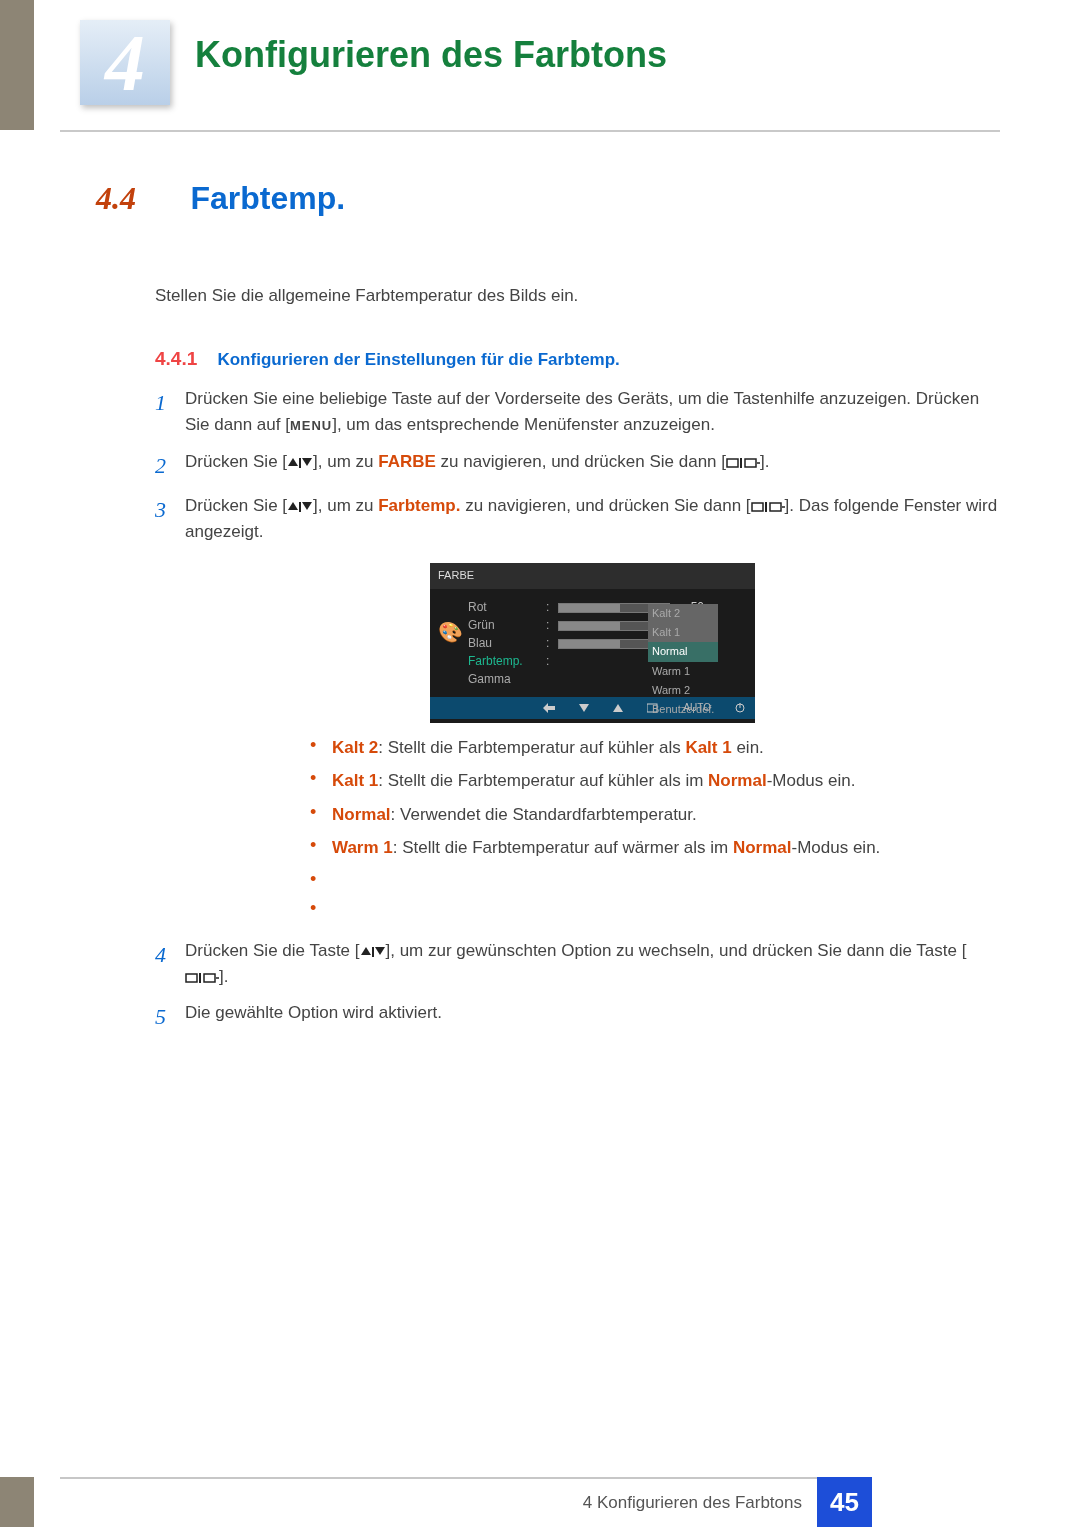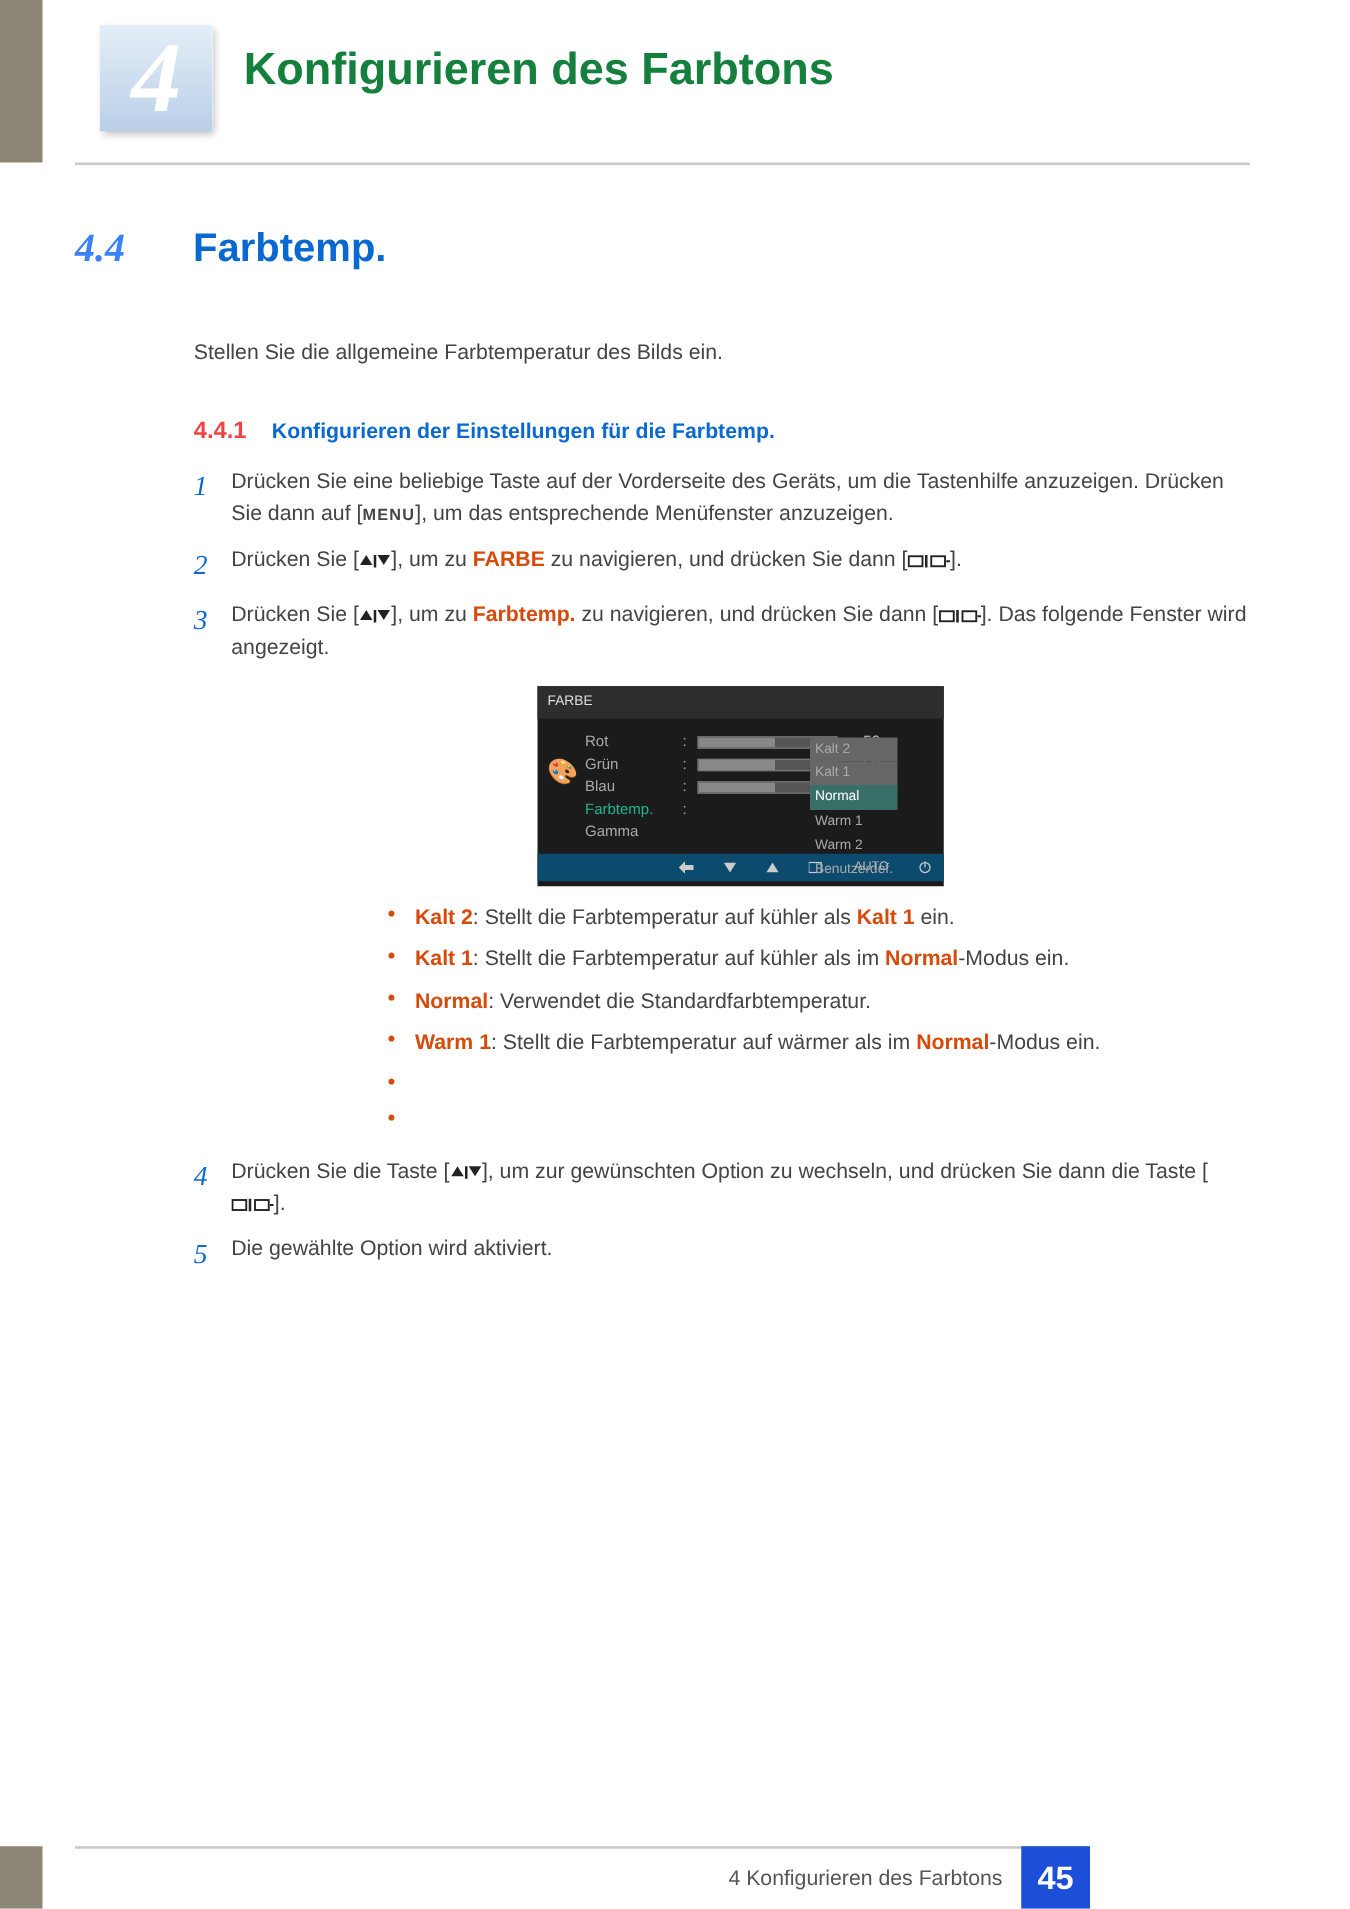--- a/index.html
+++ b/index.html
@@ -5,23 +5,23 @@
   html,body{margin:0;padding:0;background:#fff;font-family:Arial,Helvetica,sans-serif;color:#333;}
   .page{width:1080px;height:1527px;position:relative;box-sizing:border-box;}
   .side-strip{position:absolute;left:0;top:0;width:34px;background:#8d8575;}
   .side-top{height:130px;}
   .side-bot{position:absolute;left:0;bottom:0;width:34px;height:50px;background:#8d8575;}
   .badge{position:absolute;left:80px;top:20px;width:90px;height:85px;background:linear-gradient(#e5eef7,#b9cfe8);box-shadow:2px 3px 6px rgba(0,0,0,.25);display:flex;align-items:center;justify-content:center;}
   .badge-num{font-size:80px;font-weight:bold;color:#fff;font-style:italic;font-family:Georgia,serif;line-height:1;}
   .chapter-title{position:absolute;left:195px;top:34px;font-size:36px;font-weight:bold;color:#15803d;}
   .rule{position:absolute;left:60px;top:130px;width:940px;height:2px;background:#c9c9c9;}
   .content{position:absolute;left:60px;top:180px;width:940px;}
-  .sec-num{color:#3b82f6;font-size:32px;font-weight:bold;font-style:italic;display:inline-block;width:90px;vertical-align:baseline;font-family:Georgia,serif;}
+  .sec-num{color:#c2410c;font-size:32px;font-weight:bold;font-style:italic;display:inline-block;width:90px;vertical-align:baseline;font-family:Georgia,serif;margin-left:36px;}
   .sec-title{color:#0a69d0;font-size:32px;font-weight:bold;display:inline-block;}
-  .intro{margin:55px 0 0 95px;font-size:17px;color:#444;}
+  .intro{margin:69px 0 0 95px;font-size:17px;color:#444;}
   .sub-num{color:#ef4444;font-weight:bold;font-size:19px;margin:42px 0 0 95px;display:inline-block;width:58px;}
   .sub-title{color:#0a69d0;font-weight:bold;font-size:17px;display:inline-block;}
   .steps{margin:16px 0 0 95px;}
   .step{display:flex;margin:10px 0;font-size:17px;line-height:1.55;color:#444;}
   .step-num{font-style:italic;font-family:Georgia,serif;color:#0a69d0;font-size:22px;width:30px;flex-shrink:0;}
   .step-body{flex:1;}
   .red{color:#d64a0a;font-weight:bold;}
   .menu-label{font-family:Arial;font-weight:bold;letter-spacing:1px;font-size:13px;}
   svg.glyph{vertical-align:-3px;}
   .osd{width:325px;margin:18px auto 12px auto;background:#1b1b1b;padding:0 0 4px 0;font-size:12px;}

